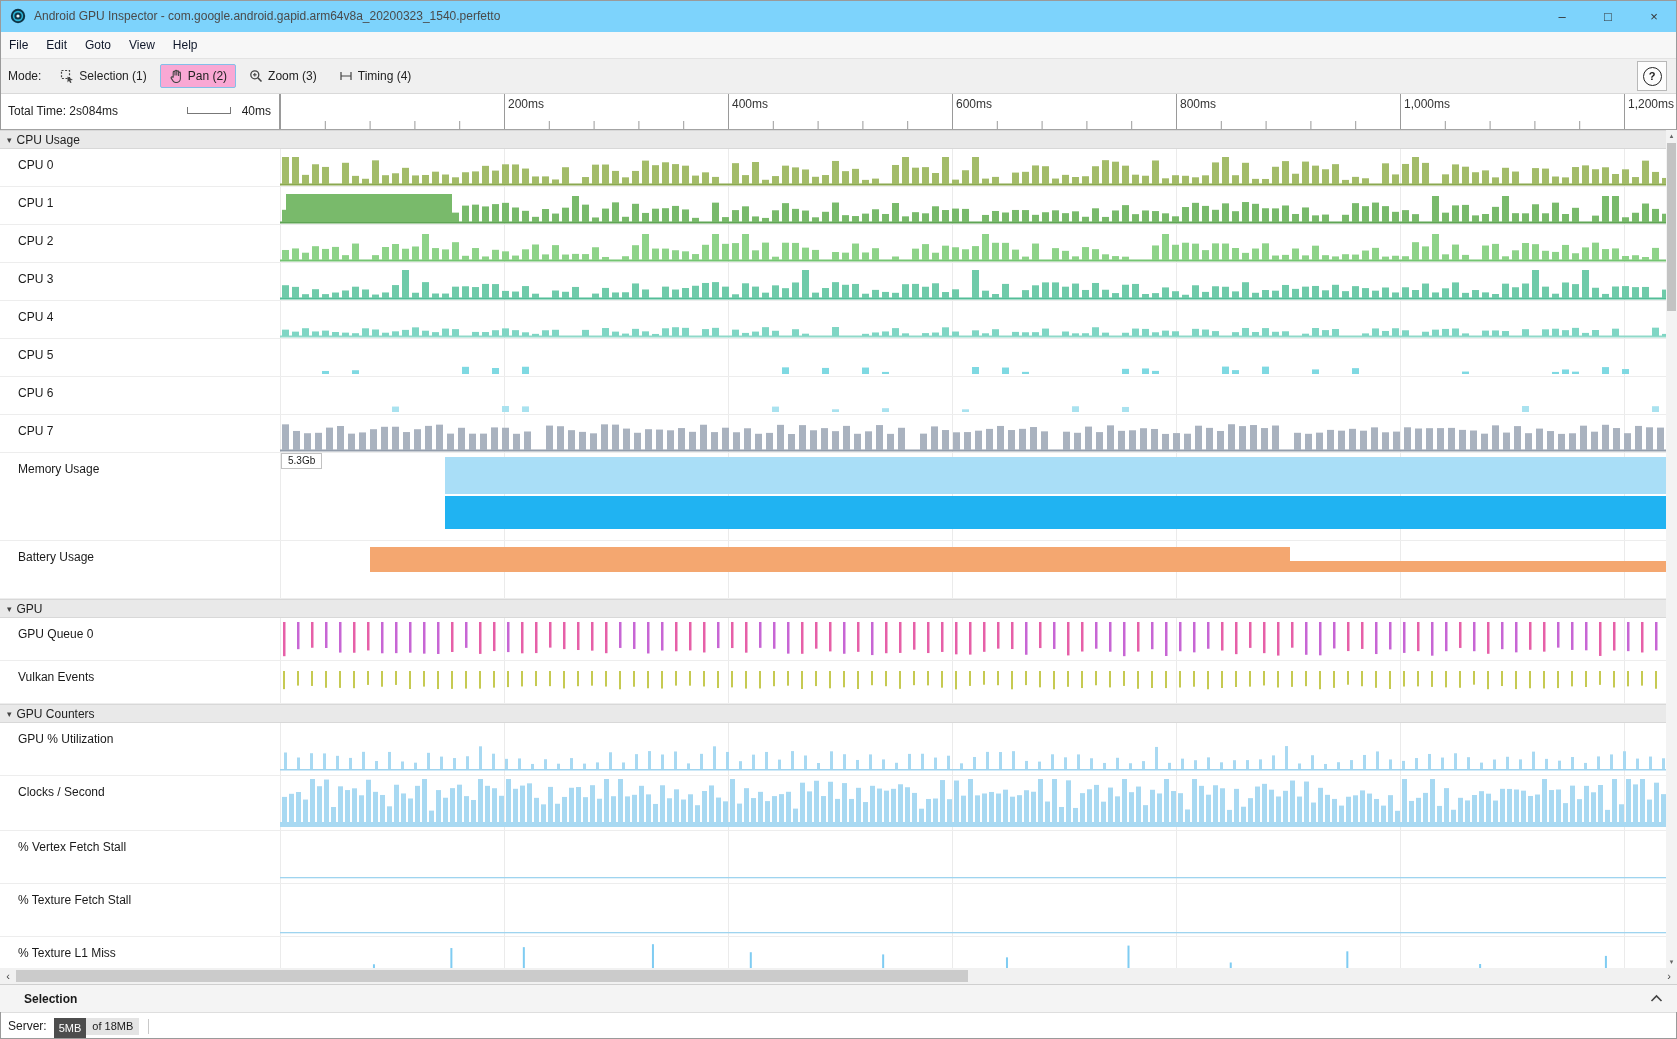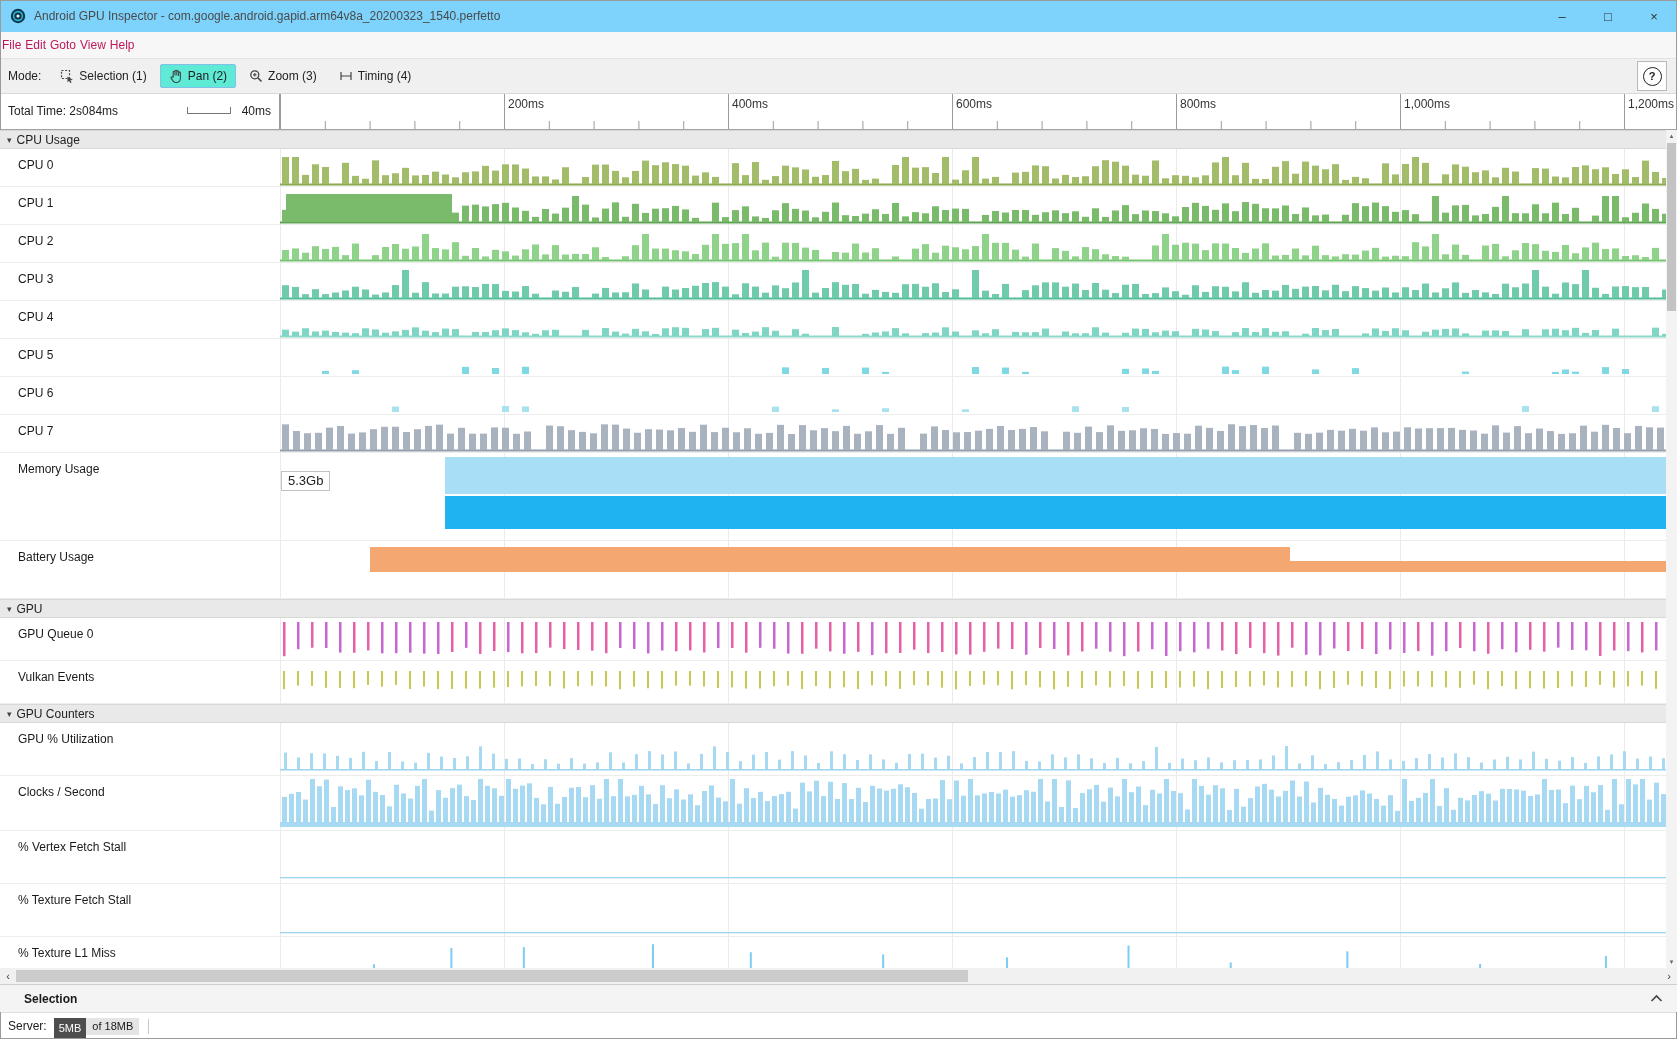--- a/index.html
+++ b/index.html
@@ -8,30 +8,30 @@
 
   
   .titlebar{height:32px;background:#7dd3fc;display:flex;align-items:center;}
   .title-icon{margin:0 8px 0 10px;display:flex;}
   .title-text{font-size:12px;color:#4a4a4a;flex:1;white-space:nowrap;overflow:hidden;}
   .win-btn{width:46px;height:32px;display:flex;align-items:center;justify-content:center;
            font-size:13px;color:#333;}
 
   
   .menubar{height:26px;background:#f7f7f7;display:flex;align-items:center;font-size:12px;}
-  .menu-item{padding:0 2px;height:100%;display:flex;align-items:center;color:#be185d;}
+  .menu-item{padding:0 9px;height:100%;display:flex;align-items:center;color:#0f172a;}
 
   
   .toolbar{height:36px;background:#f0f0f0;border-top:1px solid #e3e3e3;border-bottom:1px solid #d9d9d9;
            display:flex;align-items:center;font-size:12px;box-sizing:border-box;}
   .mode-label{margin:0 10px 0 8px;color:#222;}
   .tool-buttons{display:flex;align-items:center;}
   .tool-btn{display:flex;align-items:center;gap:5px;padding:4px 8px;margin-right:4px;
             border:1px solid transparent;border-radius:2px;color:#222;}
-  .tool-btn.active{background:#5eead4;border-color:#84bfe8;}
+  .tool-btn.active{background:#f9a8d4;border-color:#84bfe8;}
   .tool-icon{display:flex;}
   .help-btn{margin-left:auto;margin-right:10px;width:28px;height:28px;background:#fdfdfd;
             border:1px solid #b8b8b8;display:flex;align-items:center;justify-content:center;}
   .help-circle{width:17px;height:17px;border:1.5px solid #222;border-radius:50%;
                display:flex;align-items:center;justify-content:center;font-size:11px;font-weight:bold;}
 
   
   .rulerbar{height:36px;display:flex;background:#fff;border-bottom:1px solid #a3a3a3;box-sizing:border-box;}
   .ruler-left{width:280px;position:relative;border-right:1px solid #9a9a9a;box-sizing:border-box;font-size:12px;}
   .total-time{position:absolute;left:8px;top:10px;color:#222;}
@@ -43,22 +43,22 @@
   
   .tracks{position:relative;height:838px;overflow:hidden;background:#fff;}
   .section-header{height:19px;background:#e9e9e9;border-top:1px solid #d8d8d8;border-bottom:1px solid #d8d8d8;
                   box-sizing:border-box;display:flex;align-items:center;font-size:12px;color:#222;}
   .arrow{margin:0 5px 0 7px;font-size:9px;color:#444;}
   .track-row{display:flex;border-bottom:1px solid #ededed;box-sizing:border-box;overflow:hidden;}
   .track-label{width:280px;box-sizing:border-box;font-size:12px;padding:9px 0 0 18px;color:#1a1a1a;
                white-space:nowrap;overflow:hidden;}
   .track-plot{position:relative;width:1397px;}
   .track-plot svg{display:block;}
-  .mem-label{position:absolute;left:1px;top:18px;background:#fff;border:1px solid #c2c2c2;
-             font-size:13px;padding:1px 6px 2px;color:#222;}
+  .mem-label{position:absolute;left:1px;top:0;background:#fff;border:1px solid #c2c2c2;
+             font-size:10px;padding:1px 6px 2px;color:#222;}
 
   
   .vscroll{position:absolute;right:0;top:130px;width:11px;height:838px;background:#f3f3f3;z-index:5;}
   .vs-arrow{height:12px;display:flex;align-items:center;justify-content:center;font-size:7px;color:#666;}
   .vs-arrow.bottom{position:absolute;bottom:0;left:0;right:0;}
   .vs-thumb{position:absolute;top:13px;left:1px;width:9px;height:168px;background:#c3c3c3;}
   .hscroll{height:16px;background:#f1f1f1;position:relative;display:flex;align-items:center;}
   .hs-arrow{width:16px;text-align:center;font-size:11px;color:#444;line-height:16px;}
   .hs-arrow.right{position:absolute;right:0;top:0;}
   .hs-thumb{position:absolute;left:16px;top:2px;width:952px;height:12px;background:#cbcbcb;}

